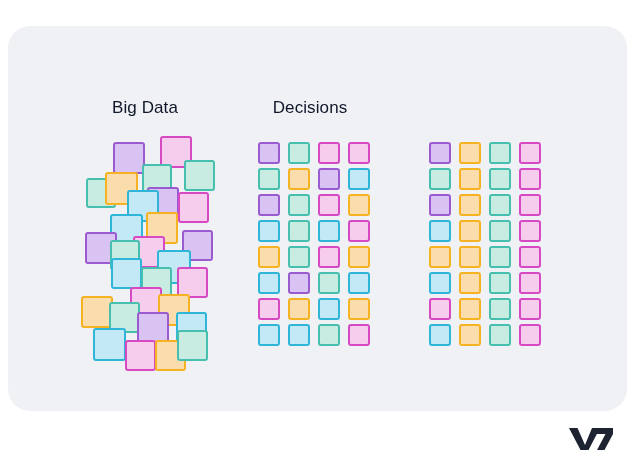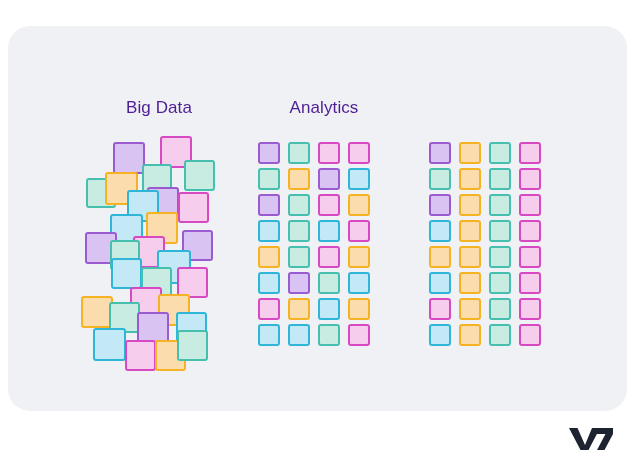--- a/index.html
+++ b/index.html
@@ -32,26 +32,25 @@
     height: 385px;
     background: #f0f1f4;
     border-radius: 22px;
   }
 
   
   .col-title {
     position: absolute;
     font-size: 17px;
     font-weight: 400;
-    color: #4c1d95;
+    color: #0f172a;
     letter-spacing: 0.1px;
     white-space: nowrap;
     text-align: center;
     transform: translateX(-50%);
-    margin-left: 14px;
   }
 
   
   .tile {
     position: absolute;
     box-sizing: border-box;
     border-width: 2px;
     border-style: solid;
     border-radius: 3px;
   }
@@ -101,21 +100,21 @@
 </style>
 </head>
 <body>
 
 <div id="stage">
 
   <div id="card"></div>
 
   <div class="col-title" id="title-big-data" style="left:145px; top:98px;">Big Data</div>
 
-  <div class="col-title" id="title-analytics" style="left:310px; top:98px;">Analytics</div>
+  <div class="col-title" id="title-analytics" style="left:310px; top:98px;">Decisions</div>
 
 
   <div class="group" id="bigdata-scatter">
       <div class="tile c-purple" style="left: 28px; top: 10px; width: 32px; height: 32px;"></div>
       <div class="tile c-pink" style="left: 75px; top: 4px; width: 32px; height: 32px;"></div>
       <div class="tile c-teal" style="left: 57px; top: 32px; width: 30px; height: 30px;"></div>
       <div class="tile c-teal" style="left: 99px; top: 28px; width: 31px; height: 31px;"></div>
       <div class="tile c-teal" style="left: 1px; top: 46px; width: 30px; height: 30px;"></div>
       <div class="tile c-orange" style="left: 20px; top: 40px; width: 33px; height: 33px;"></div>
       <div class="tile c-purple" style="left: 62px; top: 55px; width: 32px; height: 32px;"></div>

